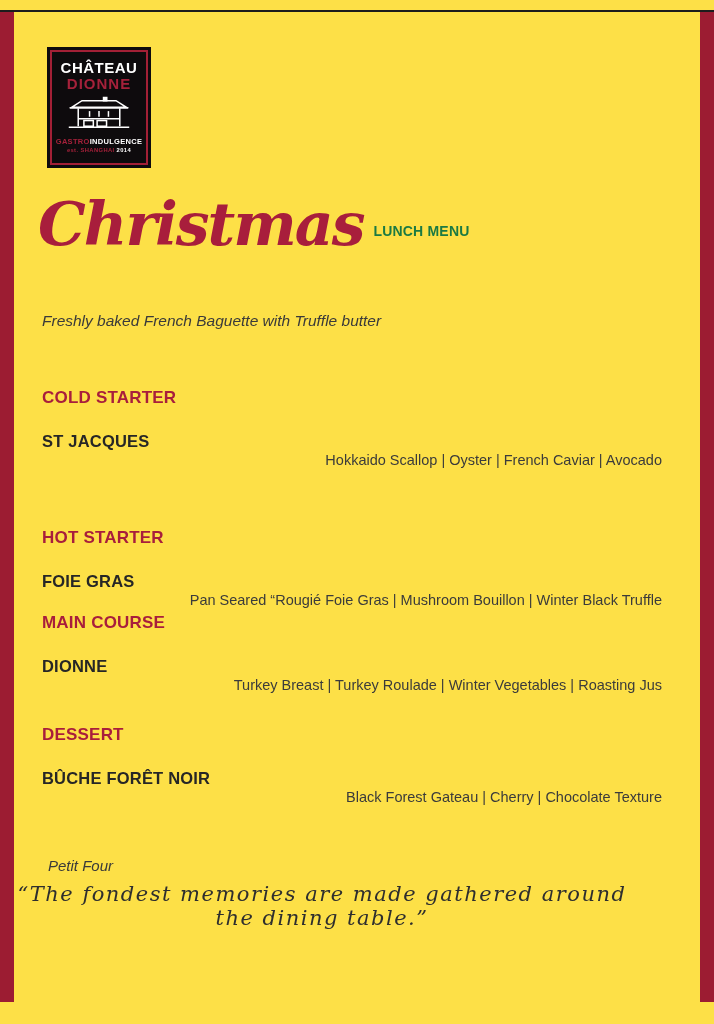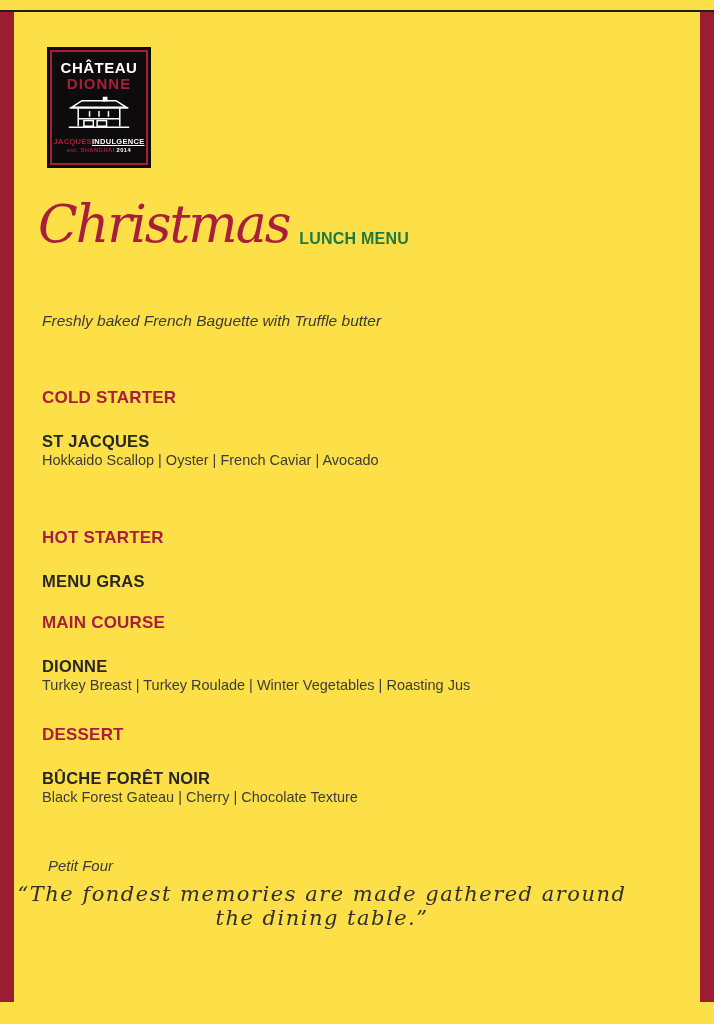--- a/index.html
+++ b/index.html
@@ -11,40 +11,40 @@
   .bar.right{left:700px;}
 
   
   .logo{position:absolute;left:47px;top:47px;width:104px;height:121px;background:#0e0b0d;
         display:flex;flex-direction:column;align-items:center;box-sizing:border-box;padding-top:13px;}
   .logo-frame{position:absolute;inset:3px;border:2px solid #a32036;pointer-events:none;}
   .logo-line1{color:#ffffff;font-weight:bold;font-size:15px;letter-spacing:.5px;line-height:16px;}
   .logo-line2{color:#a5213a;font-weight:bold;font-size:15px;letter-spacing:1px;line-height:16px;}
   .logo-building{margin-top:4px;}
   .logo-line3{margin-top:3px;font-size:7.5px;font-weight:bold;letter-spacing:.3px;line-height:9px;}
-  .logo-line3 .red{color:#a5213a;} .logo-line3 .white{color:#ffffff;text-decoration:underline;}
+  .logo-line3 .red{color:#a5213a;} .logo-line3 .white{color:#ffffff;}
   .logo-line4{font-size:5.8px;font-weight:bold;letter-spacing:.4px;line-height:8px;}
   .logo-line4 .red{color:#a5213a;} .logo-line4 .white{color:#ffffff;}
 
   
   .title-row{position:absolute;left:38px;top:194px;display:flex;align-items:flex-end;}
-  .script-title{font-family:"DejaVu Serif",serif;font-style:italic;font-weight:normal;
-        font-size:52px;line-height:60px;color:#a81e3c;letter-spacing:-2px;}
-  .subtitle{color:#1b7a43;font-weight:bold;font-size:16px;margin:0 0 6px 10px;letter-spacing:.2px;}
+  .script-title{font-family:"DejaVu Serif",serif;font-style:italic;font-weight:bold;
+        font-size:60px;line-height:60px;color:#a81e3c;letter-spacing:-2px;}
+  .subtitle{color:#1b7a43;font-weight:bold;font-size:14px;margin:0 0 15px 10px;letter-spacing:.2px;}
 
   .course-line{position:absolute;left:42px;top:276px;font-style:italic;font-weight:600;
         font-size:17px;color:#3a3a3a;}
   .notes{position:absolute;left:42px;top:310px;font-style:italic;font-size:15.5px;
         color:#3a3a3a;line-height:21px;}
 
   .section{position:absolute;left:42px;width:620px;}
   .s0{top:388px;} .s1{top:528px;} .s2{top:613px;} .s3{top:725px;}
   .section-heading{color:#a81e3c;font-weight:bold;font-size:17px;line-height:20px;letter-spacing:.2px;}
   .dish-name{color:#262626;font-weight:bold;font-size:16.5px;line-height:20px;margin-top:23px;letter-spacing:.2px;}
-  .dish-desc{color:#3b3b3b;font-size:14.5px;line-height:18px;margin-top:0;}
+  .dish-desc{color:#3b3b3b;font-size:14.5px;line-height:18px;margin-top:0;text-align:right;}
 
   .petit-four{position:absolute;left:48px;top:838px;font-style:italic;font-size:15px;color:#3a3a3a;margin-top:19px;}
   .quote{position:absolute;left:0;top:882px;width:644px;text-align:center;
         font-family:"DejaVu Serif",serif;font-style:italic;font-size:21px;color:#2e2e2e;letter-spacing:1.5px;}
 </style>
 </head>
 <body>
 
 <div class="page">
 
@@ -67,21 +67,21 @@
           <line x1="22" y1="16" x2="22" y2="22"></line>
           <line x1="32" y1="16" x2="32" y2="22"></line>
           <line x1="42" y1="16" x2="42" y2="22"></line>
           <line x1="10" y1="24" x2="54" y2="24"></line>
           <rect x="16" y="26" width="10" height="6"></rect>
           <rect x="30" y="26" width="10" height="6"></rect>
           <line x1="0" y1="33.2" x2="64" y2="33.2"></line>
         </g>
       </svg>
     </span>
-    <div class="logo-line3"><span class="red">JACQUES</span><span class="white">INDULGENCE</span></div>
+    <div class="logo-line3"><span class="red">GASTRO</span><span class="white">INDULGENCE</span></div>
     <div class="logo-line4"><span class="red">est. SHANGHAI </span><span class="white">2014</span></div>
   </div>
 
   <div class="title-row">
     <span class="script-title">Christmas</span>
     <span class="subtitle">LUNCH MENU</span>
   </div>
 
 
   <div class="notes">
@@ -89,21 +89,22 @@
   </div>
 
   <div class="section s0">
     <div class="section-heading">COLD STARTER</div>
     <div class="dish-name">ST JACQUES</div>
     <div class="dish-desc">Hokkaido Scallop | Oyster | French Caviar | Avocado</div>
   </div>
 
   <div class="section s1">
     <div class="section-heading">HOT STARTER</div>
-    <div class="dish-name">MENU GRAS</div>
+    <div class="dish-name">FOIE GRAS</div>
+    <div class="dish-desc">Pan Seared “Rougié Foie Gras | Mushroom Bouillon | Winter Black Truffle</div>
   </div>
 
   <div class="section s2">
     <div class="section-heading">MAIN COURSE</div>
     <div class="dish-name">DIONNE</div>
     <div class="dish-desc">Turkey Breast | Turkey Roulade | Winter Vegetables | Roasting Jus</div>
   </div>
 
   <div class="section s3">
     <div class="section-heading">DESSERT</div>

